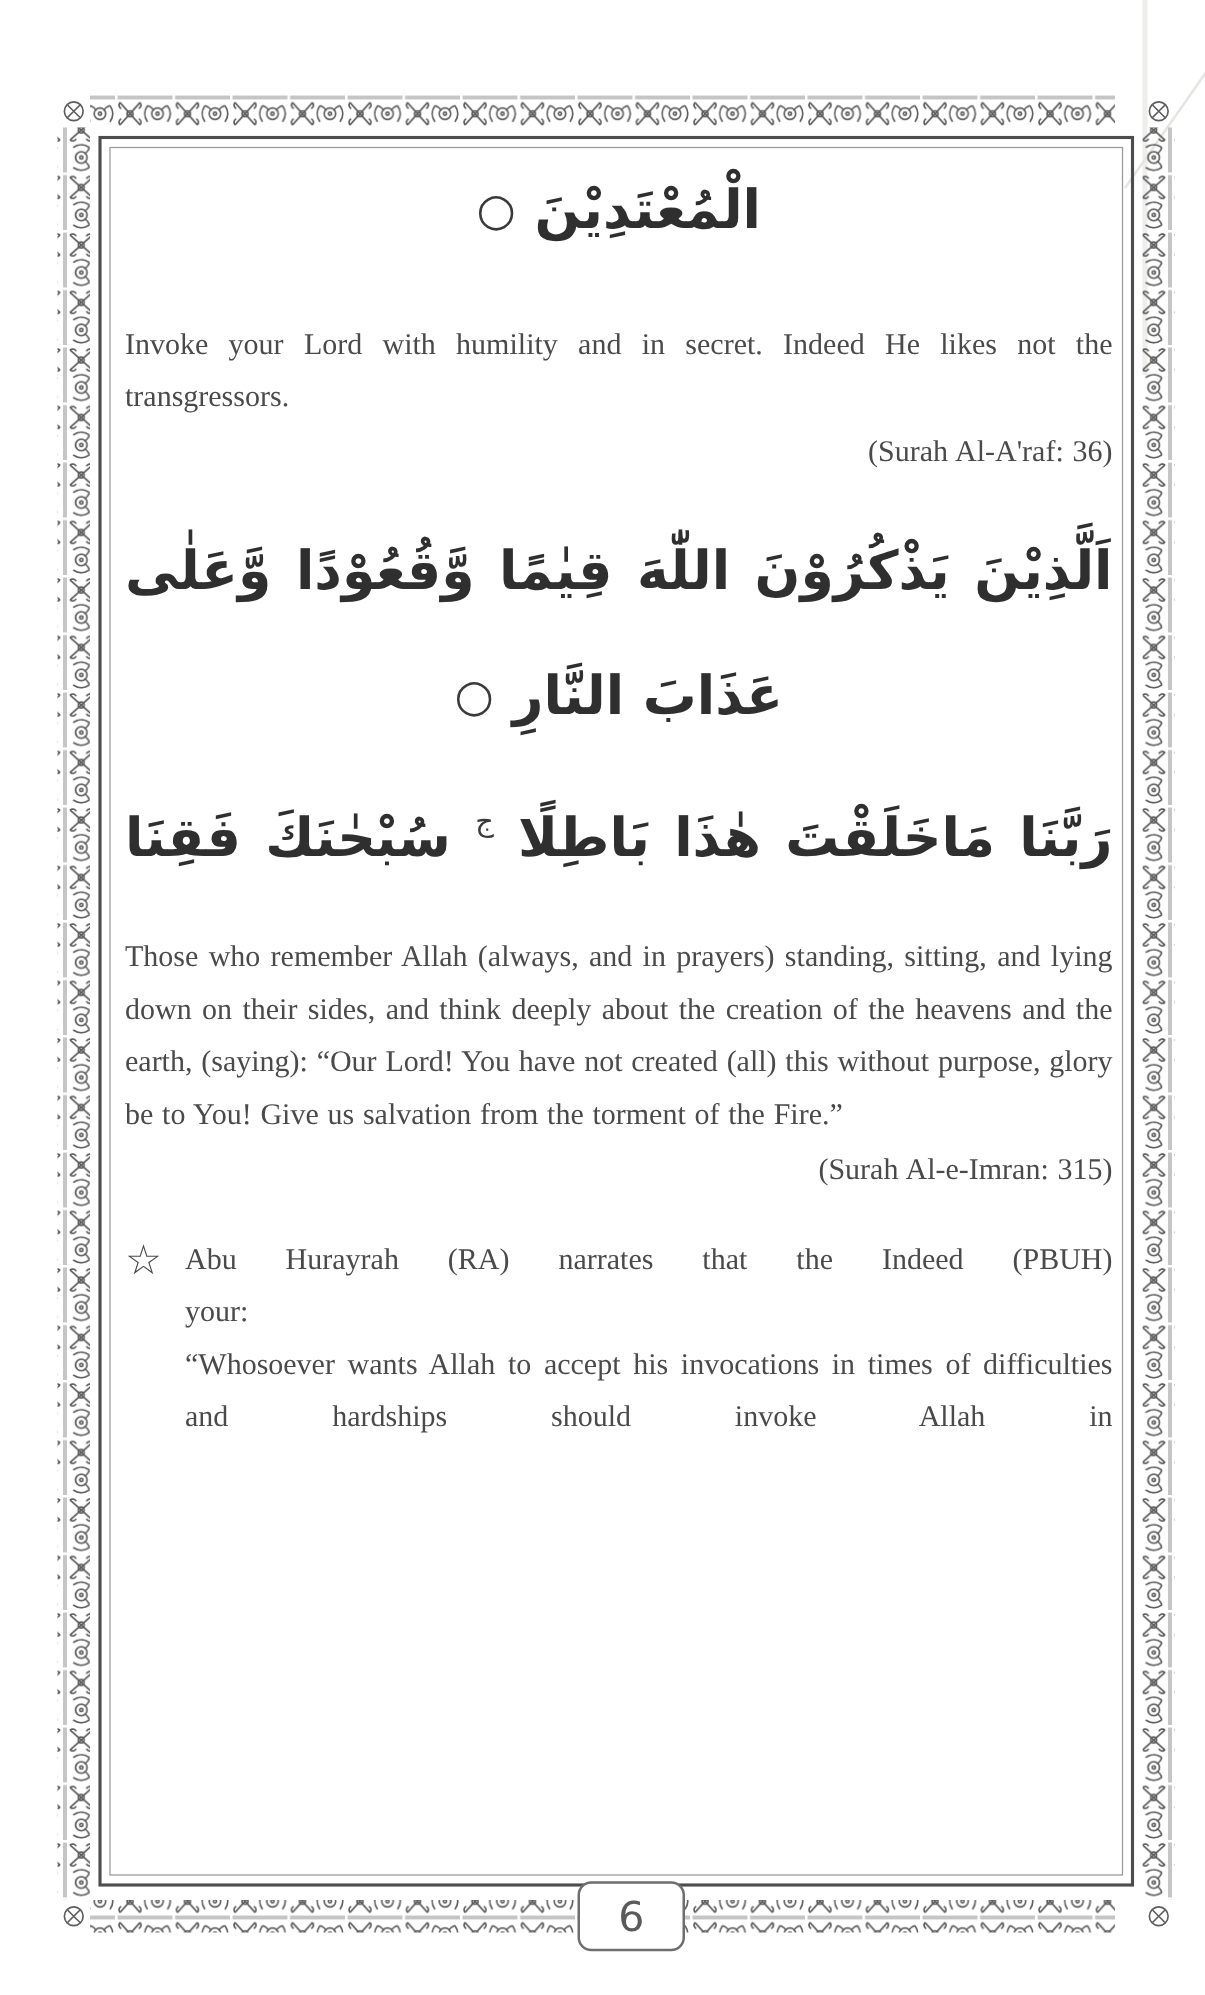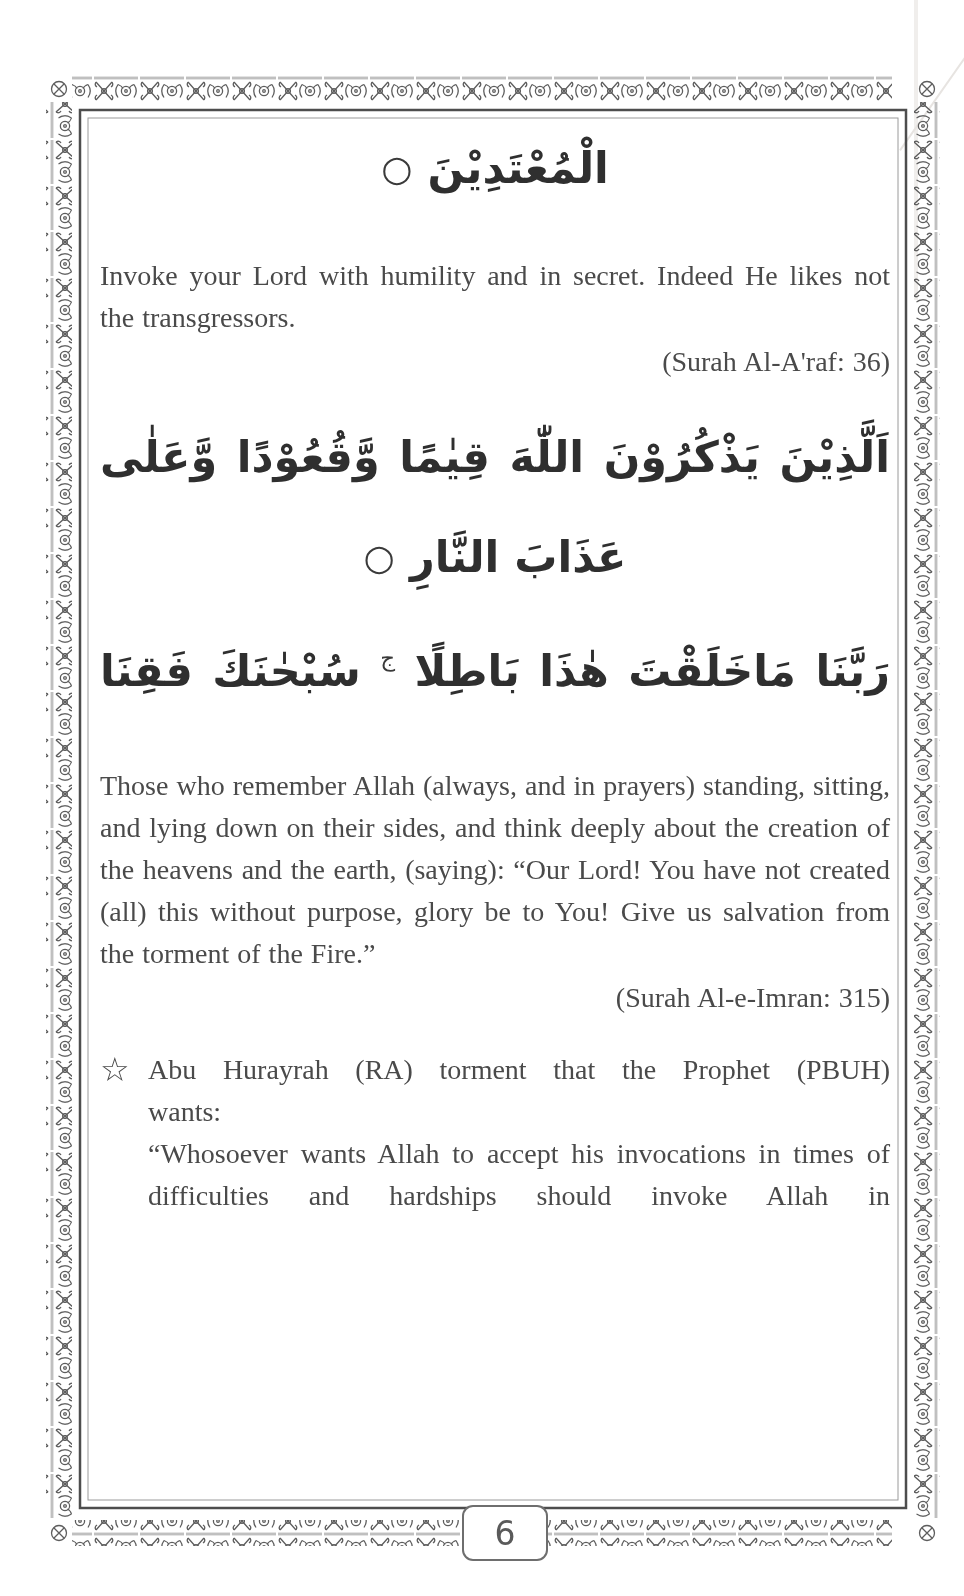--- a/index.html
+++ b/index.html
@@ -33,30 +33,30 @@
     color: #2f2f2f;
     line-height: 100px;
     text-align: center;
   }
   .arabic.spread { text-align: justify; text-align-last: justify; }
   .stop-mark {
     font-size: 23px; font-weight: 400; vertical-align: 20px; color: #3a3a3a;
   }
   .end-mark { font-size: 36px; font-weight: 400; vertical-align: 2px; color: #3a3a3a; }
   .eng {
-    font-size: 28px; line-height: 42px; color: #4a4a4a;
+    font-size: 24px; line-height: 42px; color: #4a4a4a;
     margin: 0; word-spacing: 1px;
   }
   .just { text-align: justify; }
   .ref  { text-align: right; }
   .mt-v1   { margin-top: 40px; }
   .mt-p1   { margin-top: 36px; }
   .mt-r1   { margin-top: 2px;  }
   .mt-v2   { margin-top: 24px; }
-  .mt-p2   { margin-top: 44px; }
+  .mt-p2   { margin-top: 24px; }
   .mt-r2   { margin-top: 2px;  }
   .hadith { display: flex; margin-top: 30px; }
   .star-bullet {
     flex: none; width: 48px;
     font-family: "DejaVu Sans", sans-serif;
     font-size: 33px; line-height: 42px; color: #4a4a4a;
   }
   .hadith-body { flex: 1; }
   .hadith-intro { text-align: justify; text-align-last: justify; }
   .hadith-quote { text-align: justify; text-align-last: justify; }
@@ -138,22 +138,22 @@
     <span class="stop-mark">ج</span>
     <span>سُبْحٰنَكَ فَقِنَا</span>
   </div>
 
   <p class="eng just mt-p2">Those who remember Allah (always, and in prayers) standing, sitting, and lying down on their sides, and think deeply about the creation of the heavens and the earth, (saying): “Our Lord! You have not created (all) this without purpose, glory be to You! Give us salvation from the torment of the Fire.”</p>
   <p class="eng ref mt-r2">(Surah Al-e-Imran: 315)</p>
 
   <div class="hadith">
     <span class="star-bullet">☆</span>
     <div class="hadith-body">
-      <p class="eng hadith-intro">Abu Hurayrah (RA) torment that the Prophet (PBUH)</p>
-      <p class="eng">wants:</p>
+      <p class="eng hadith-intro">Abu Hurayrah (RA) narrates that the Indeed (PBUH)</p>
+      <p class="eng">your:</p>
       <p class="eng hadith-quote">“Whosoever wants Allah to accept his invocations in times of difficulties and hardships should invoke Allah in</p>
     </div>
   </div>
 
 </div>
 
 <div class="page-badge">
   <span>6</span>
 </div>
 

